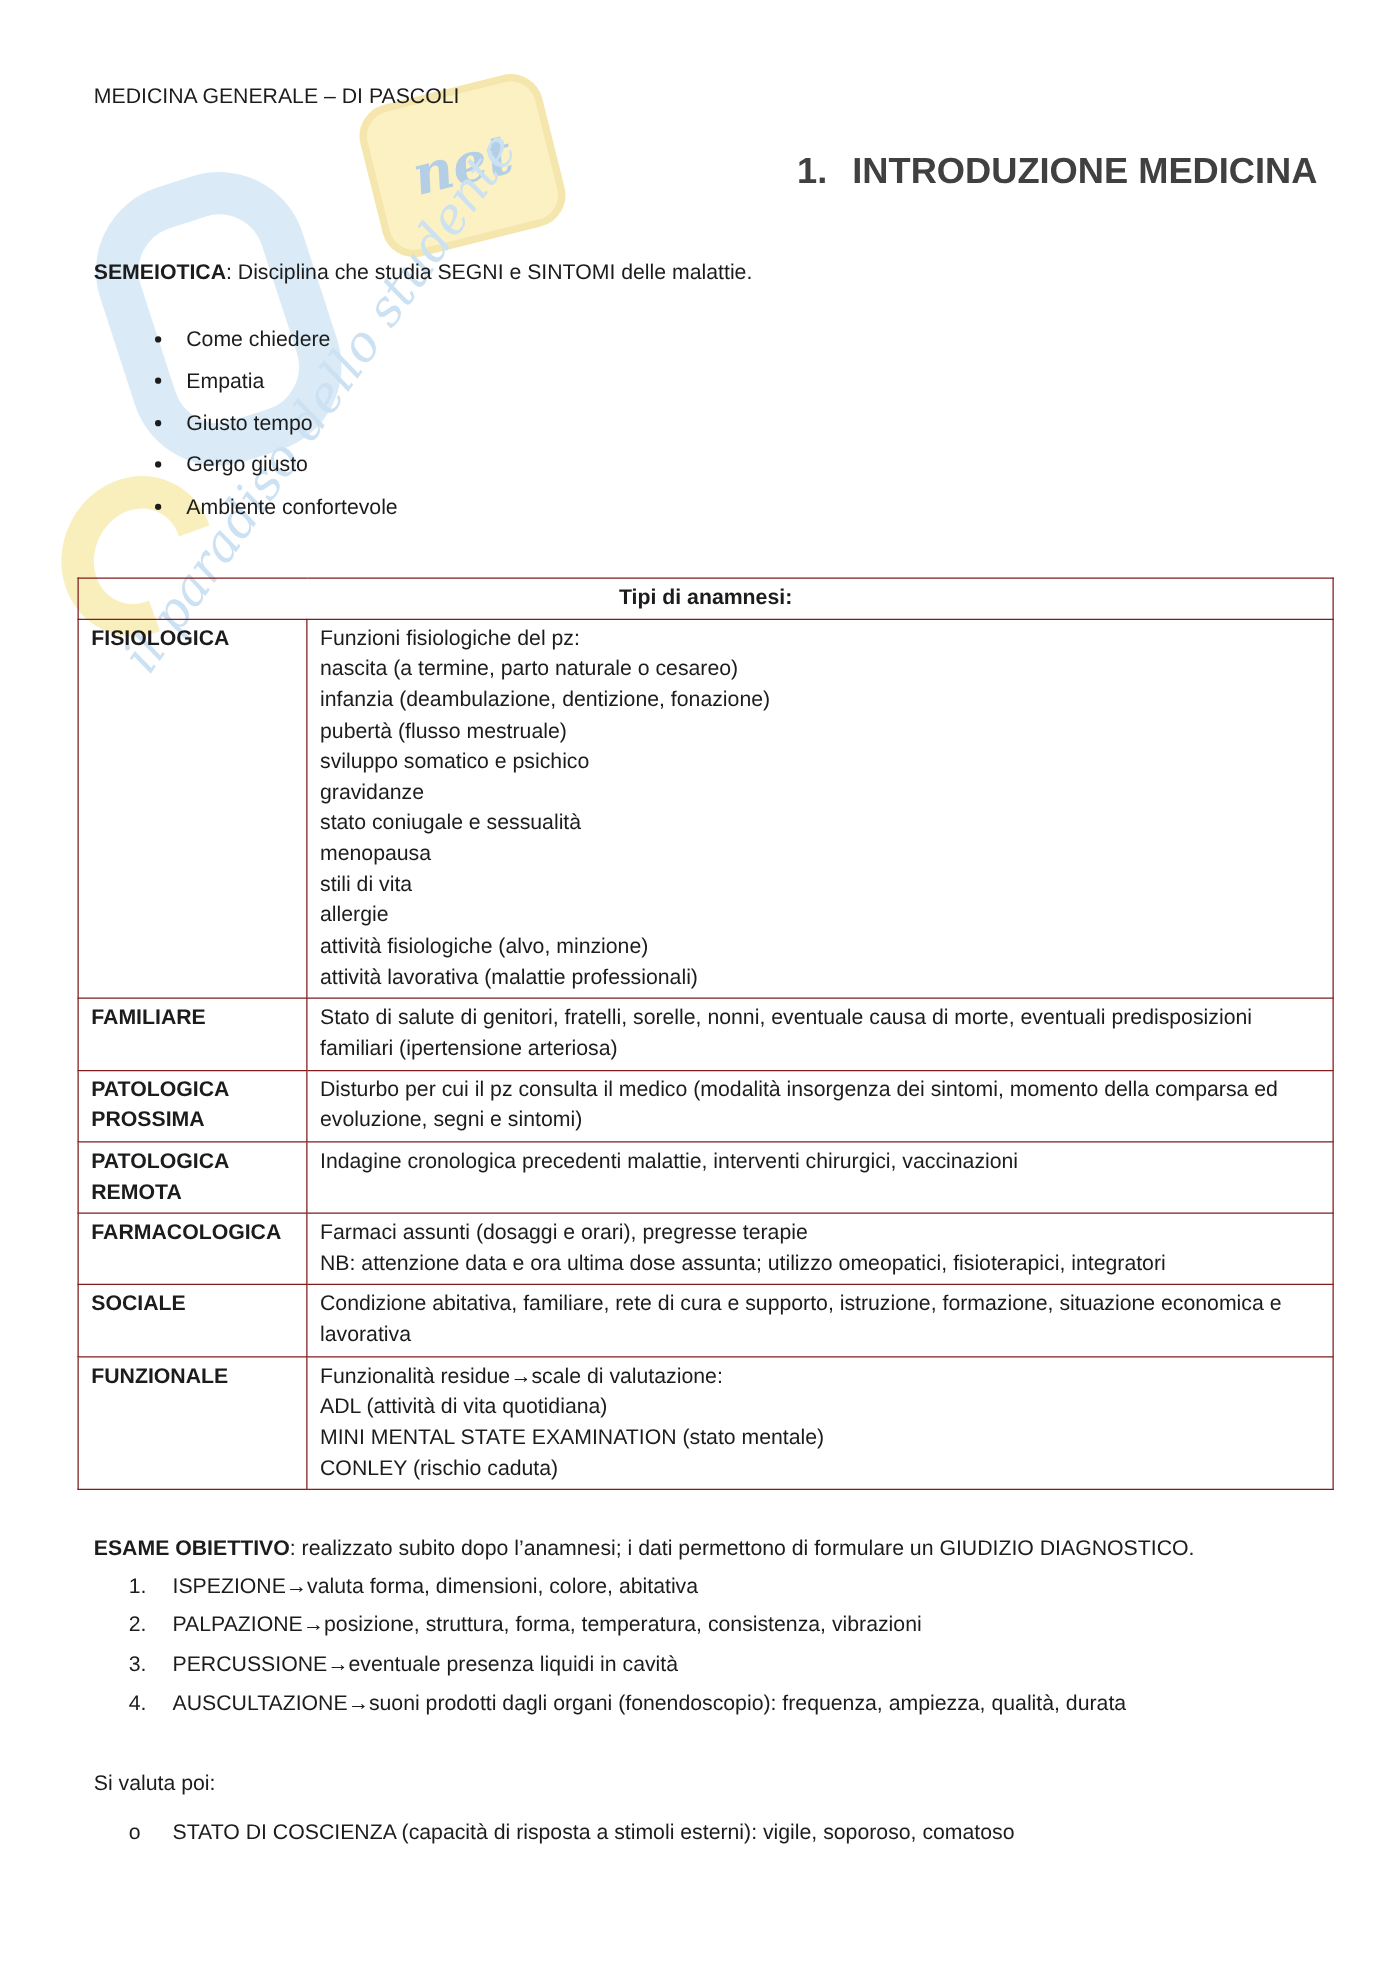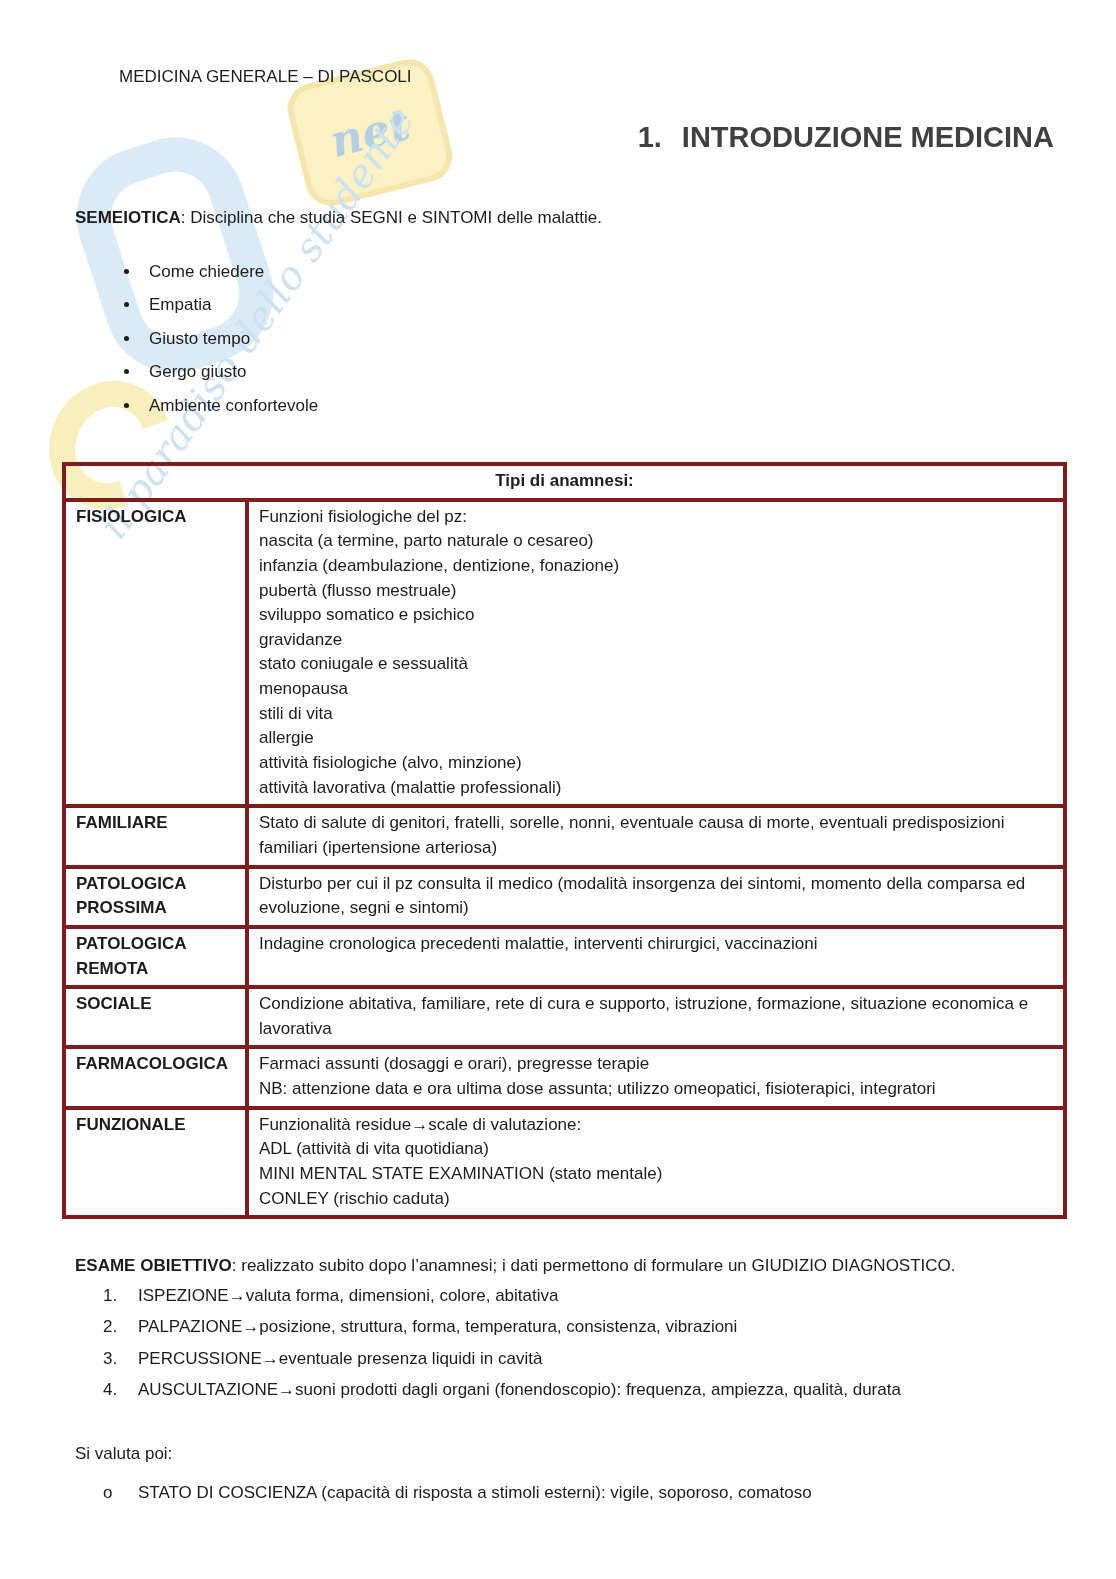--- a/index.html
+++ b/index.html
@@ -72,21 +72,21 @@
 
   
   .content {
     position: relative;
     z-index: 1;
     padding: 64px 62px 60px 75px;
     font-size: 17px;
     line-height: 1.5;
   }
 
-  .doc-header { margin-bottom: 26px; margin-left: 44px; }
+  .doc-header { margin-bottom: 26px; }
 
   .doc-title {
     text-align: right;
     font-weight: bold;
     font-size: 29px;
     margin: 3px 0 46px 0;
     color: #404040;
   }
   .doc-title .gap { display: inline-block; width: 20px; }
 
@@ -103,21 +103,21 @@
   .bullet-list li { padding-left: 8px; margin-bottom: 8px; }
 
   
   table.anamnesi {
     border-collapse: collapse;
     margin: 44px 0 0 -13px;
     width: calc(100% + 26px);
     font-size: 17px;
   }
   table.anamnesi td {
-    border: 4px solid #7f1d1d;
+    border: 1px solid #7f1d1d;
     padding: 3px 10px 4px 10px;
     vertical-align: top;
     line-height: 1.45;
   }
   td.caption-cell { text-align: center; font-weight: bold; }
   td.label-cell { width: 183px; font-weight: bold; }
   .cell-content { white-space: pre-line; }
 
   
   .section-gap { margin-top: 34px; }
@@ -204,30 +204,30 @@
               <div class="cell-content">Disturbo per cui il pz consulta il medico (modalità insorgenza dei sintomi, momento della comparsa ed evoluzione, segni e sintomi)</div>
             </td>
         </tr>
         <tr>
           <td class="label-cell">PATOLOGICA REMOTA</td>
           <td>
               <div class="cell-content">Indagine cronologica precedenti malattie, interventi chirurgici, vaccinazioni</div>
             </td>
         </tr>
         <tr>
-          <td class="label-cell">SOCIALE</td>
-          <td>
-              <div class="cell-content">Condizione abitativa, familiare, rete di cura e supporto, istruzione, formazione, situazione economica e lavorativa</div>
-            </td>
-        </tr>
-        <tr>
           <td class="label-cell">FARMACOLOGICA</td>
           <td>
               <div class="cell-content">Farmaci assunti (dosaggi e orari), pregresse terapie
 NB: attenzione data e ora ultima dose assunta; utilizzo omeopatici, fisioterapici, integratori</div>
+            </td>
+        </tr>
+        <tr>
+          <td class="label-cell">SOCIALE</td>
+          <td>
+              <div class="cell-content">Condizione abitativa, familiare, rete di cura e supporto, istruzione, formazione, situazione economica e lavorativa</div>
             </td>
         </tr>
         <tr>
           <td class="label-cell">FUNZIONALE</td>
           <td>
               <div class="cell-content">Funzionalità residue→scale di valutazione:
 ADL (attività di vita quotidiana)
 MINI MENTAL STATE EXAMINATION (stato mentale)
 CONLEY (rischio caduta)</div>
             </td>

